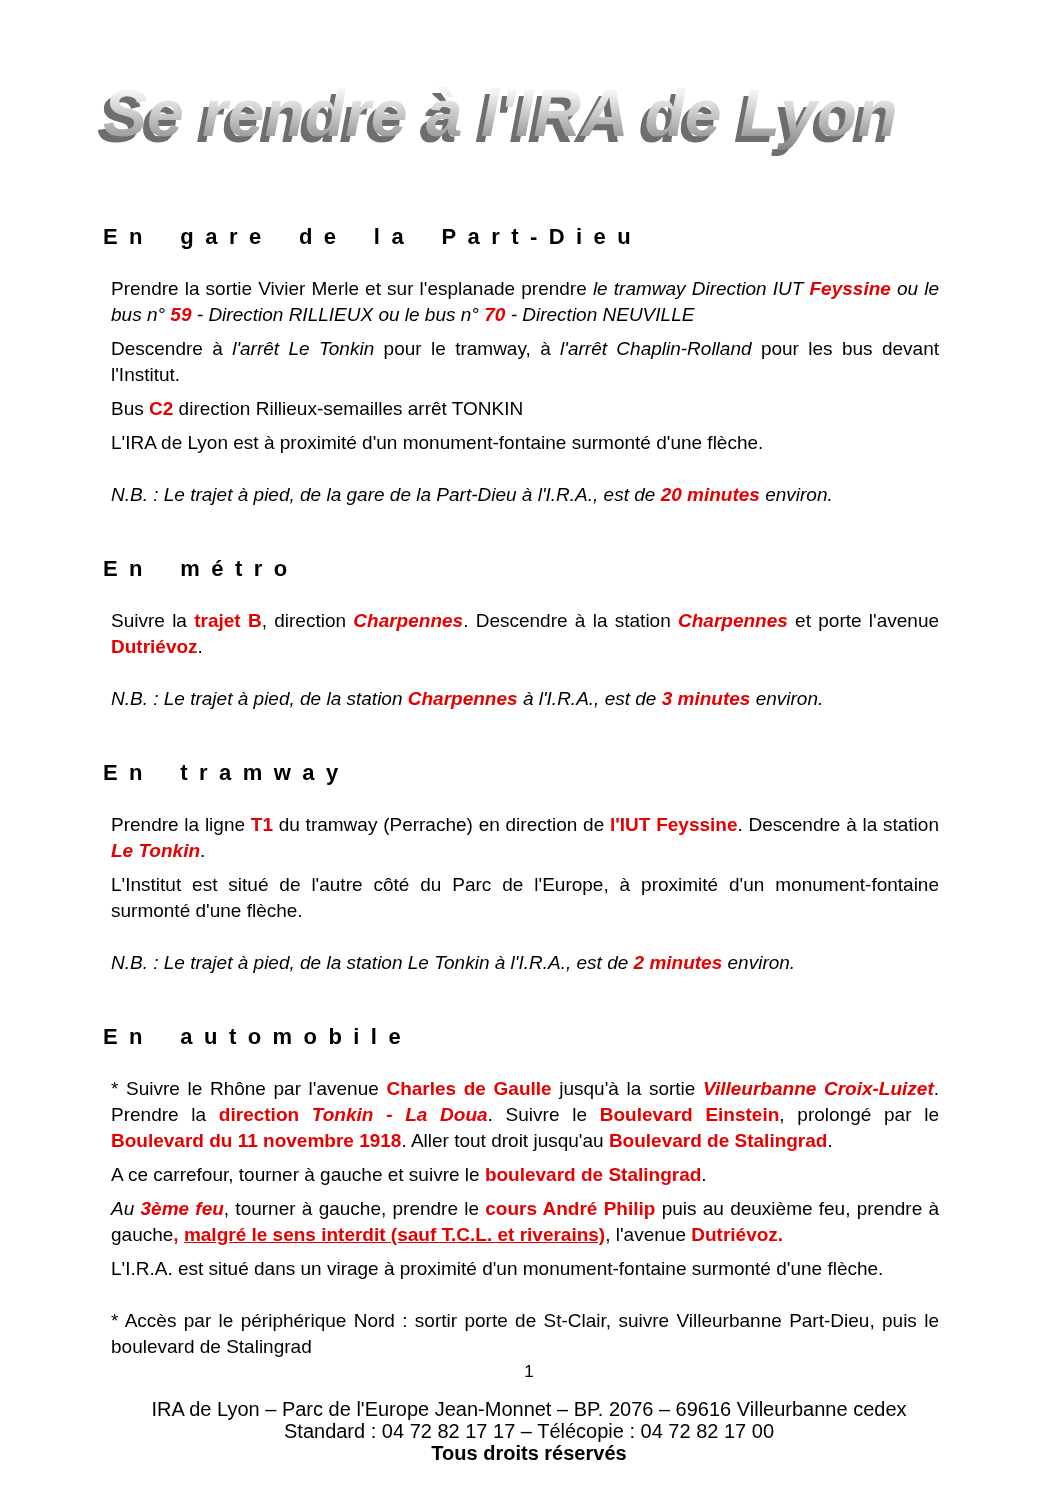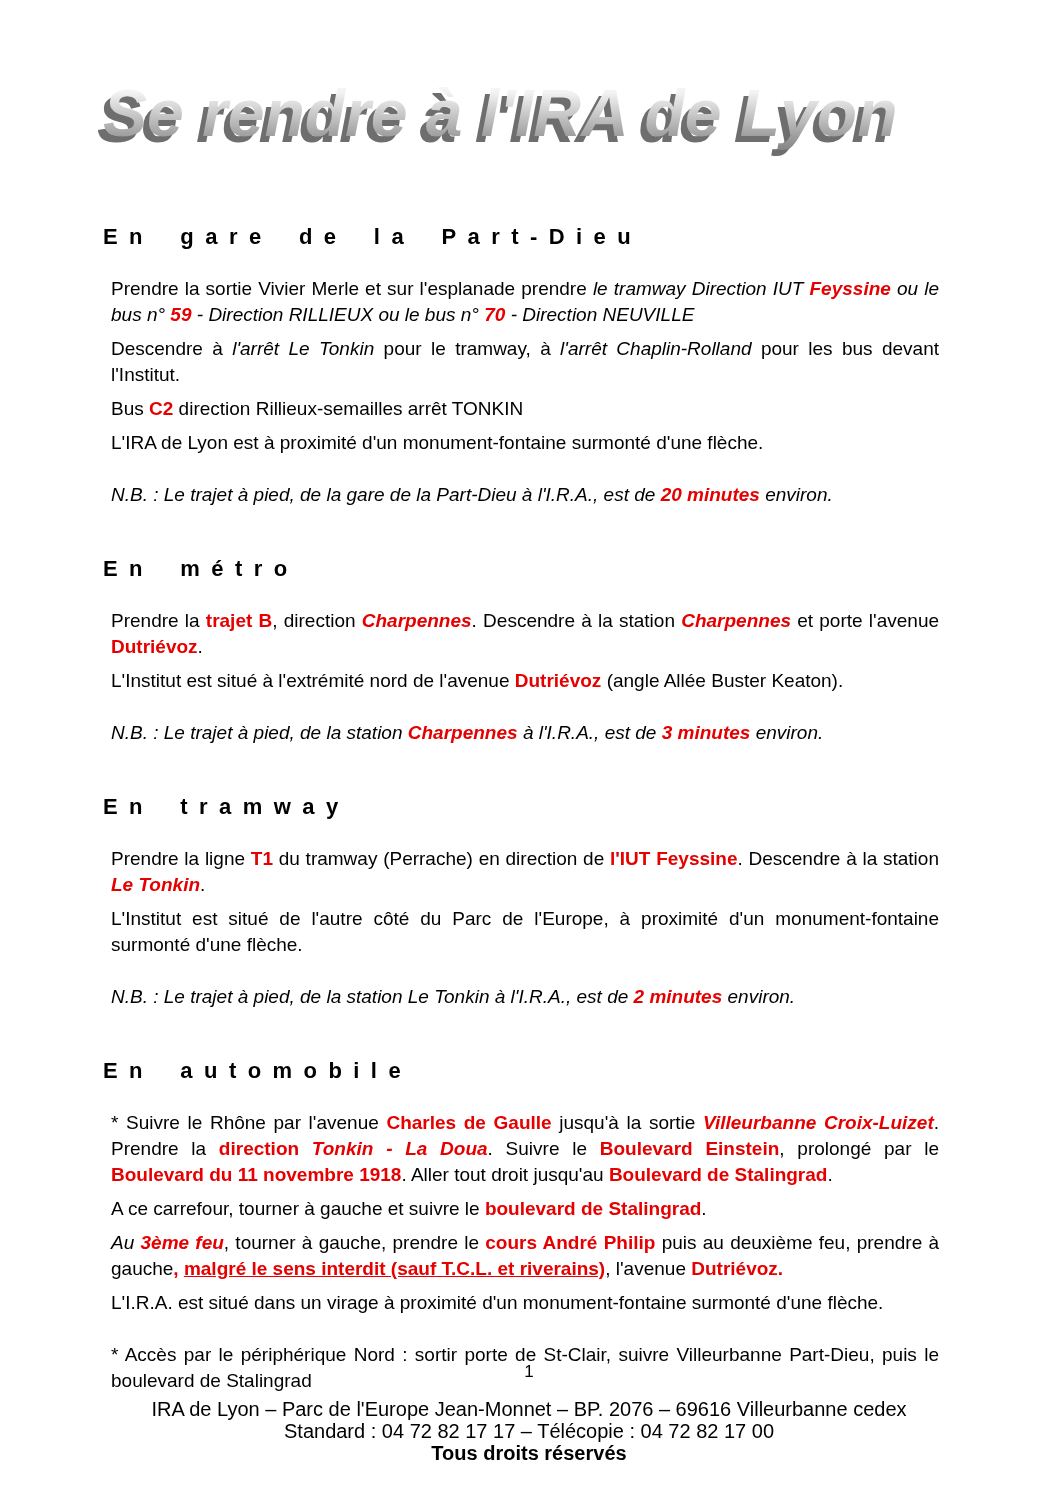--- a/index.html
+++ b/index.html
@@ -65,22 +65,21 @@
         <section>
           <h2>En gare de la Part-Dieu</h2>
           <p class="para"><span class="r-n">Prendre la sortie Vivier Merle et sur l'esplanade prendre </span><span class="r-i">le tramway Direction IUT </span><span class="r-rbi">Feyssine</span><span class="r-i"> ou le bus n° </span><span class="r-rbi">59</span><span class="r-i"> - Direction RILLIEUX ou le bus n° </span><span class="r-rbi">70</span><span class="r-i"> - Direction NEUVILLE</span></p>
           <p class="para"><span class="r-n">Descendre à </span><span class="r-i">l'arrêt Le Tonkin</span><span class="r-n"> pour le tramway, à </span><span class="r-i">l'arrêt Chaplin-Rolland</span><span class="r-n"> pour les bus devant l'Institut.</span></p>
           <p class="para"><span class="r-n">Bus </span><span class="r-rb">C2</span><span class="r-n"> direction Rillieux-semailles arrêt TONKIN</span></p>
           <p class="para"><span class="r-n">L'IRA de Lyon est à proximité d'un monument-fontaine surmonté d'une flèche.</span></p>
           <p class="nb"><span class="r-i">N.B. : Le trajet à pied, de la gare de la Part-Dieu à l'I.R.A., est de </span><span class="r-rbi">20 minutes</span><span class="r-i"> environ.</span></p>
         </section>
         <section>
           <h2>En métro</h2>
-          <p class="para"><span class="r-n">Prendre la </span><span class="r-rb">trajet B</span><span class="r-n">, direction </span><span class="r-rbi">Charpennes</span><span class="r-n">. Descendre à la station </span><span class="r-rbi">Charpennes</span><span class="r-n"> et porte l'avenue </span><span class="r-rb">Dutriévoz</span><span class="r-n">.</span></p>
-          <p class="para"><span class="r-n">L'Institut est situé à l'extrémité nord de l'avenue </span><span class="r-rb">Dutriévoz</span><span class="r-n"> (angle Allée Buster Keaton).</span></p>
+          <p class="para"><span class="r-n">Suivre la </span><span class="r-rb">trajet B</span><span class="r-n">, direction </span><span class="r-rbi">Charpennes</span><span class="r-n">. Descendre à la station </span><span class="r-rbi">Charpennes</span><span class="r-n"> et porte l'avenue </span><span class="r-rb">Dutriévoz</span><span class="r-n">.</span></p>
           <p class="nb"><span class="r-i">N.B. : Le trajet à pied, de la station </span><span class="r-rbi">Charpennes</span><span class="r-i"> à l'I.R.A., est de </span><span class="r-rbi">3 minutes</span><span class="r-i"> environ.</span></p>
         </section>
         <section>
           <h2>En tramway</h2>
           <p class="para"><span class="r-n">Prendre la ligne </span><span class="r-rb">T1</span><span class="r-n"> du tramway (Perrache) en direction de </span><span class="r-rb">l'IUT Feyssine</span><span class="r-n">. Descendre à la station </span><span class="r-rbi">Le Tonkin</span><span class="r-n">.</span></p>
           <p class="para"><span class="r-n">L'Institut est situé de l'autre côté du Parc de l'Europe, à proximité d'un monument-fontaine surmonté d'une flèche.</span></p>
           <p class="nb"><span class="r-i">N.B. : Le trajet à pied, de la station Le Tonkin à l'I.R.A., est de </span><span class="r-rbi">2 minutes</span><span class="r-i"> environ.</span></p>
         </section>
         <section>
           <h2>En automobile</h2>

